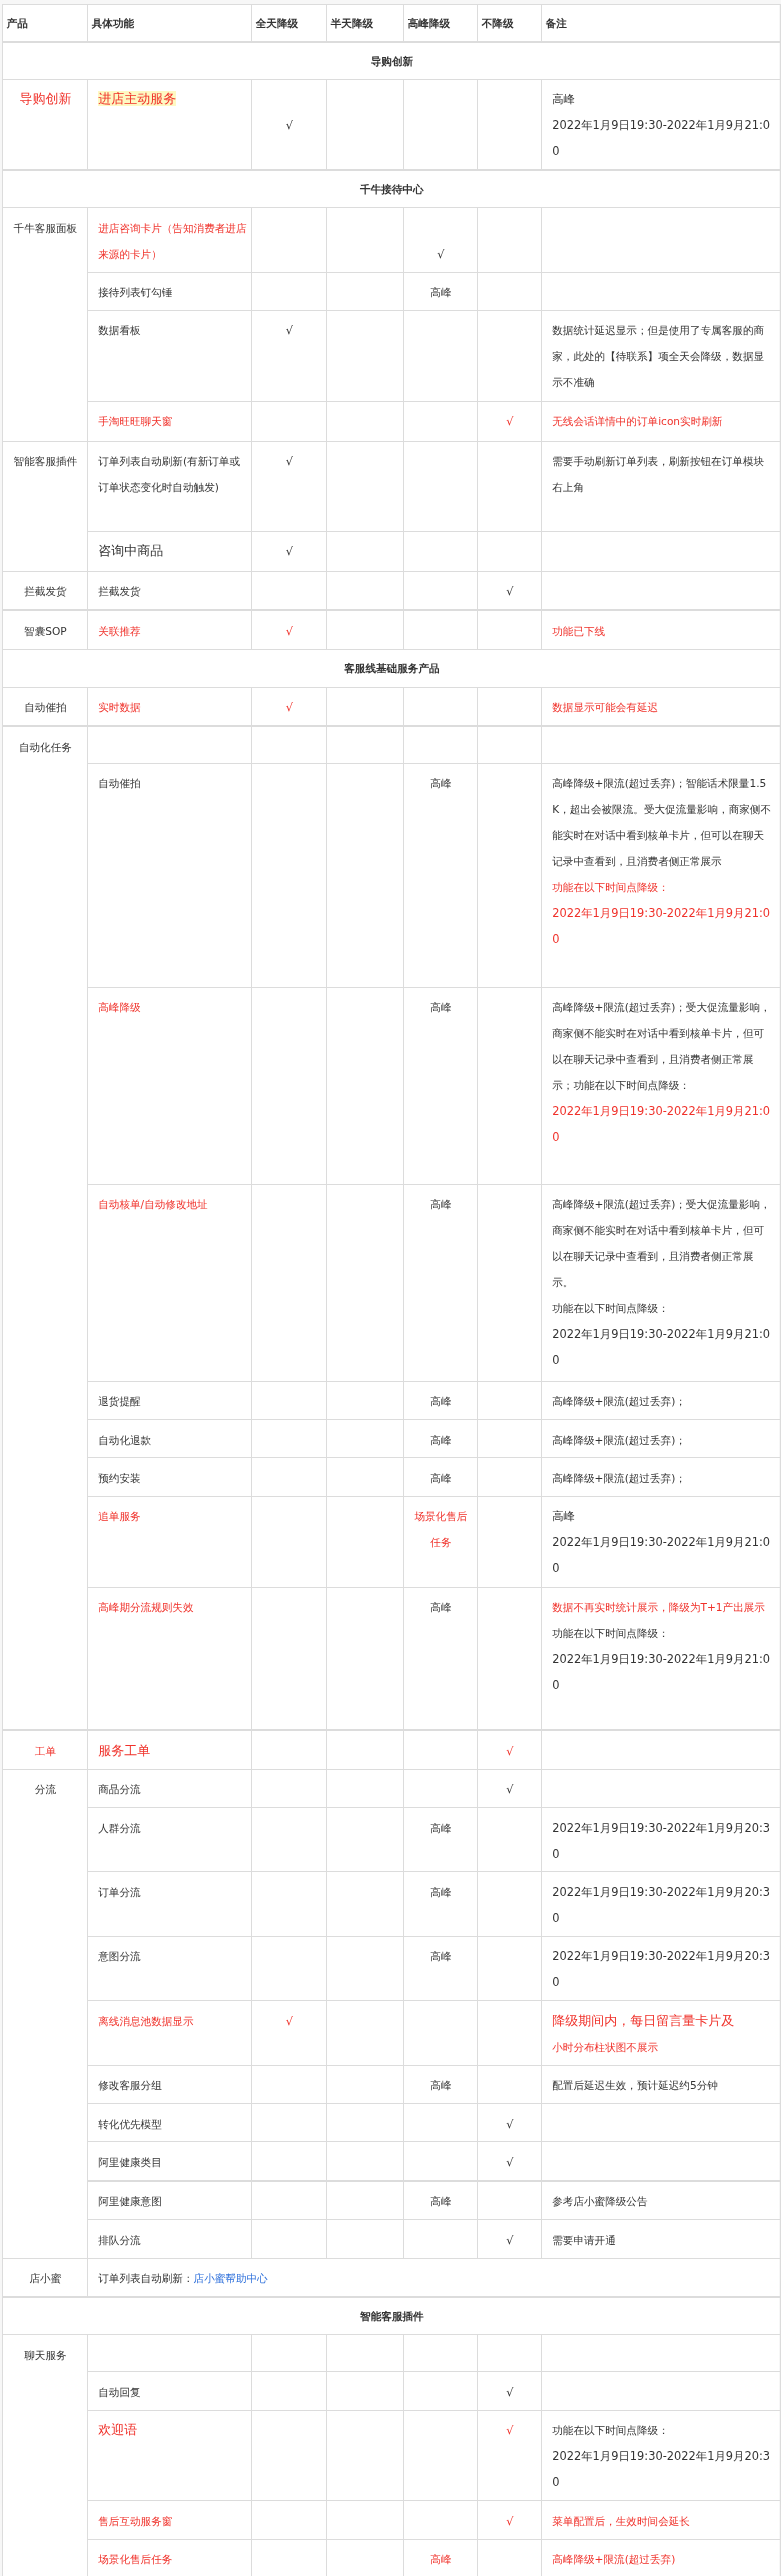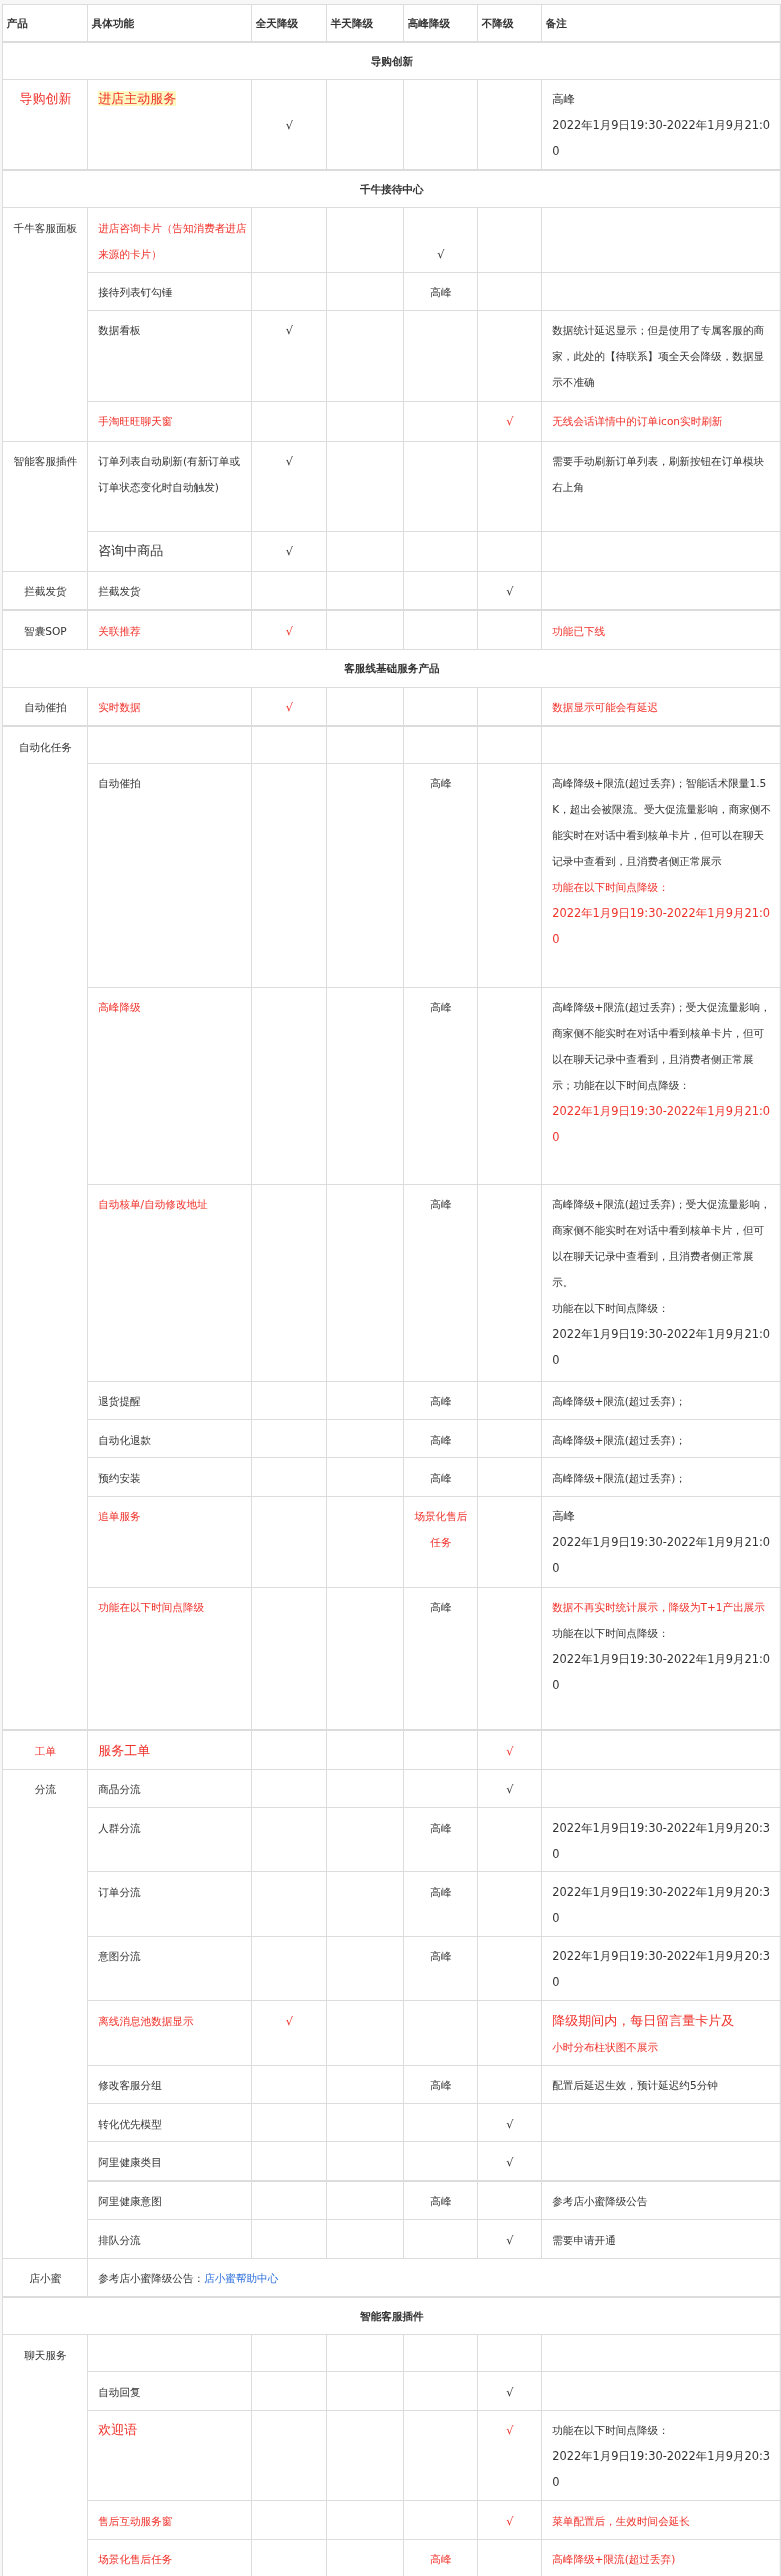--- a/index.html
+++ b/index.html
@@ -221,21 +221,21 @@
       <td class="mark"></td>
       <td class="mark"></td>
       <td class="mark red">场景化售后任务</td>
       <td class="mark"></td>
       <td class="note mid">
         <div>高峰</div>
         <div>2022年1月9日19:30-2022年1月9月21:00</div>
       </td>
     </tr>
     <tr style="height:143px">
-      <td class="func red">功能在以下时间点降级</td>
+      <td class="func red">高峰期分流规则失效</td>
       <td class="mark"></td>
       <td class="mark"></td>
       <td class="mark">高峰</td>
       <td class="mark"></td>
       <td class="note">
         <div class="red">数据不再实时统计展示，降级为T+1产出展示</div>
         <div>功能在以下时间点降级：</div>
         <div class="mid">2022年1月9日19:30-2022年1月9月21:00</div>
       </td>
     </tr>
@@ -328,21 +328,21 @@
       <td class="func">排队分流</td>
       <td class="mark"></td>
       <td class="mark"></td>
       <td class="mark"></td>
       <td class="mark"><span class="check">√</span></td>
       <td class="note">需要申请开通</td>
     </tr>
     <tr style="height:37px">
       <td class="prod">店小蜜</td>
       <td class="func" colspan="6">
-        <span>参考店小蜜降级公告：</span><a class="blue" href="#" style="text-decoration:none">店小蜜帮助中心</a>
+        <span>订单列表自动刷新：</span><a class="blue" href="#" style="text-decoration:none">店小蜜帮助中心</a>
       </td>
     </tr>
 
     <tr class="section thick" style="height:38px">
       <td colspan="7">智能客服插件</td>
     </tr>
     <tr style="height:37px">
       <td class="prod" rowspan="5">聊天服务</td>
       <td class="func"></td>
       <td class="mark"></td>

